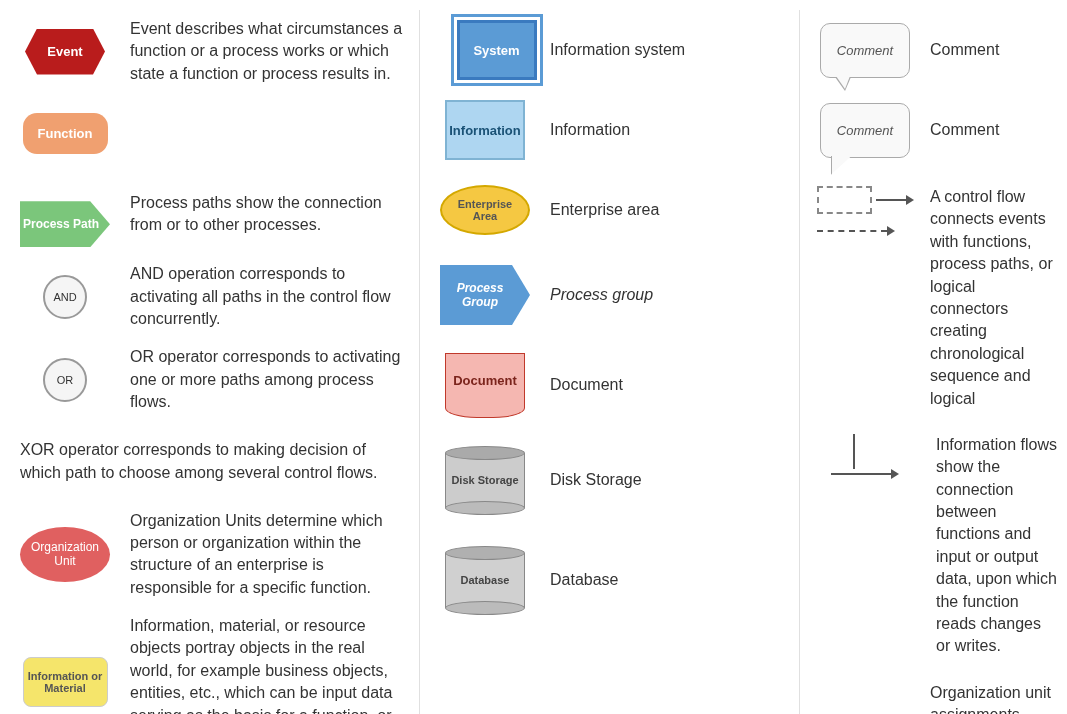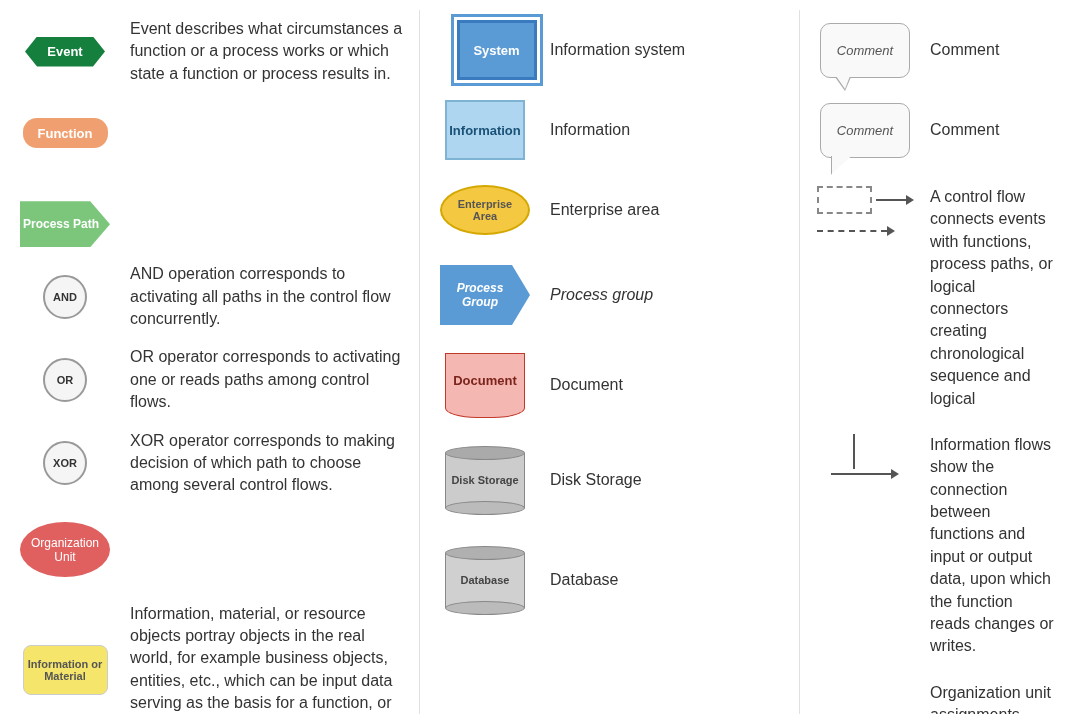--- a/index.html
+++ b/index.html
@@ -41,36 +41,36 @@
       font-size: 16px;
       line-height: 1.4;
       color: #333;
     }
 
     
 
     
     .shape-event {
       width: 80px;
-      height: 30px;
-      background: #15803d;
+      height: 46px;
+      background: #b91c1c;
       position: relative;
       display: flex;
       align-items: center;
       justify-content: center;
       clip-path: polygon(15% 0%, 85% 0%, 100% 50%, 85% 100%, 15% 100%, 0% 50%);
       color: white;
       font-weight: bold;
       font-size: 13px;
     }
 
     
     .shape-function {
       width: 85px;
-      height: 30px;
+      height: 41px;
       background: #f0a070;
       border-radius: 14px;
       display: flex;
       align-items: center;
       justify-content: center;
       color: white;
       font-weight: bold;
       font-size: 13px;
     }
 
@@ -95,21 +95,21 @@
       width: 44px;
       height: 44px;
       border-radius: 50%;
       border: 2px solid #999;
       background: #f5f5f5;
       display: flex;
       align-items: center;
       justify-content: center;
       font-size: 11px;
       color: #333;
-      font-weight: bold;
+      font-weight: normal;
     }
 
     
     .shape-org-unit {
       width: 90px;
       height: 55px;
       border-radius: 50%;
       background: #e06060;
       display: flex;
       align-items: center;
@@ -411,55 +411,52 @@
         </div>
       </div>
     </div>
 
     <div class="row">
       <div class="shape-area">
         <div class="shape-process-path">
           <span>Process Path</span>
         </div>
       </div>
+      <div class="label-area">Process paths show the connection from or to other processes.</div>
     </div>
 
     <div class="row">
       <div class="shape-area">
         <div class="shape-circle">
           <span>AND</span>
         </div>
       </div>
       <div class="label-area">AND operation corresponds to activating all paths in the control flow concurrently.</div>
     </div>
 
     <div class="row">
       <div class="shape-area">
         <div class="shape-circle">
           <span>OR</span>
         </div>
       </div>
-      <div class="label-area">OR operator corresponds to activating one or reads paths among control flows.</div>
-    </div>
-
-    <div class="row">
-      <div class="shape-area">
-        <div class="shape-circle">
-          <span>XOR</span>
-        </div>
-      </div>
+      <div class="label-area">OR operator corresponds to activating one or more paths among process flows.</div>
+    </div>
+
+    <div class="row">
       <div class="label-area">XOR operator corresponds to making decision of which path to choose among several control flows.</div>
     </div>
 
     <div class="row" style="min-height:90px;">
       <div class="shape-area">
         <div class="shape-org-unit">
           <span>Organization Unit</span>
         </div>
       </div>
+      <div class="label-area">Organization Units determine which person or organization within the structure of an enterprise is responsible for a specific function.</div>
     </div>
 
     <div class="row" style="min-height:100px;">
       <div class="shape-area">
         <div class="shape-info-material">
           <span>Information or Material</span>
         </div>
       </div>
       <div class="label-area">Information, material, or resource objects portray objects in the real world, for example business objects, entities, etc., which can be input data serving as the basis for a function, or output data produced by a function.</div>
     </div>
@@ -576,21 +573,21 @@
           </div>
           <div class="dashed-line-arrow" style="margin-top:6px;">
             <div class="dashed-line"></div>
             <div class="arrow-head"></div>
           </div>
         </div>
       </div>
       <div class="label-area">A control flow connects events with functions, process paths, or logical connectors creating chronological sequence and logical</div>
     </div>
 
-    <div class="row" style="min-height:100px; align-items:flex-start; padding-top:16px;">
+    <div class="row" style="min-height:100px; align-items:flex-start; padding-top:16px;gap:6px;">
       <div class="shape-area">
         <div style="display:flex; align-items:flex-end;">
           <div style="display:flex; flex-direction:column; align-items:flex-start;">
             <div style="width:2px; height:35px; background:#555; margin-left:22px;"></div>
             <div style="display:flex; align-items:center;">
               <div style="width:60px; height:2px; background:#555;"></div>
               <div class="arrow-head"></div>
             </div>
           </div>
         </div>

